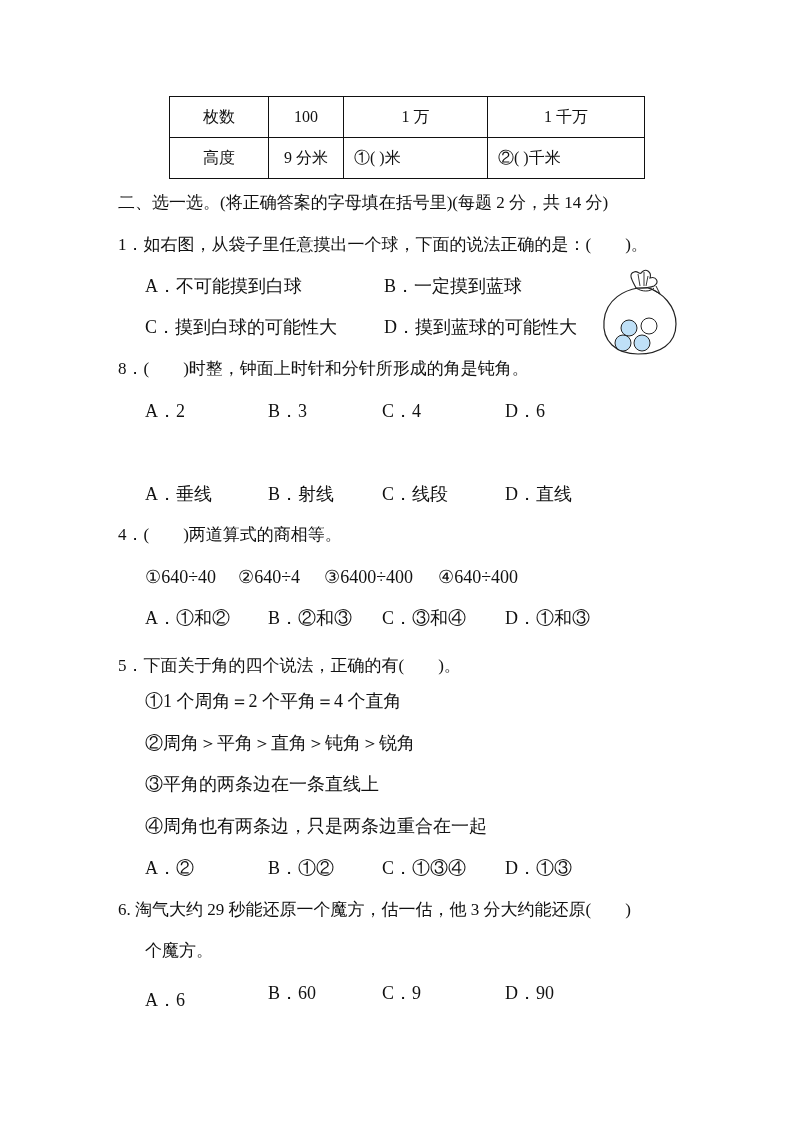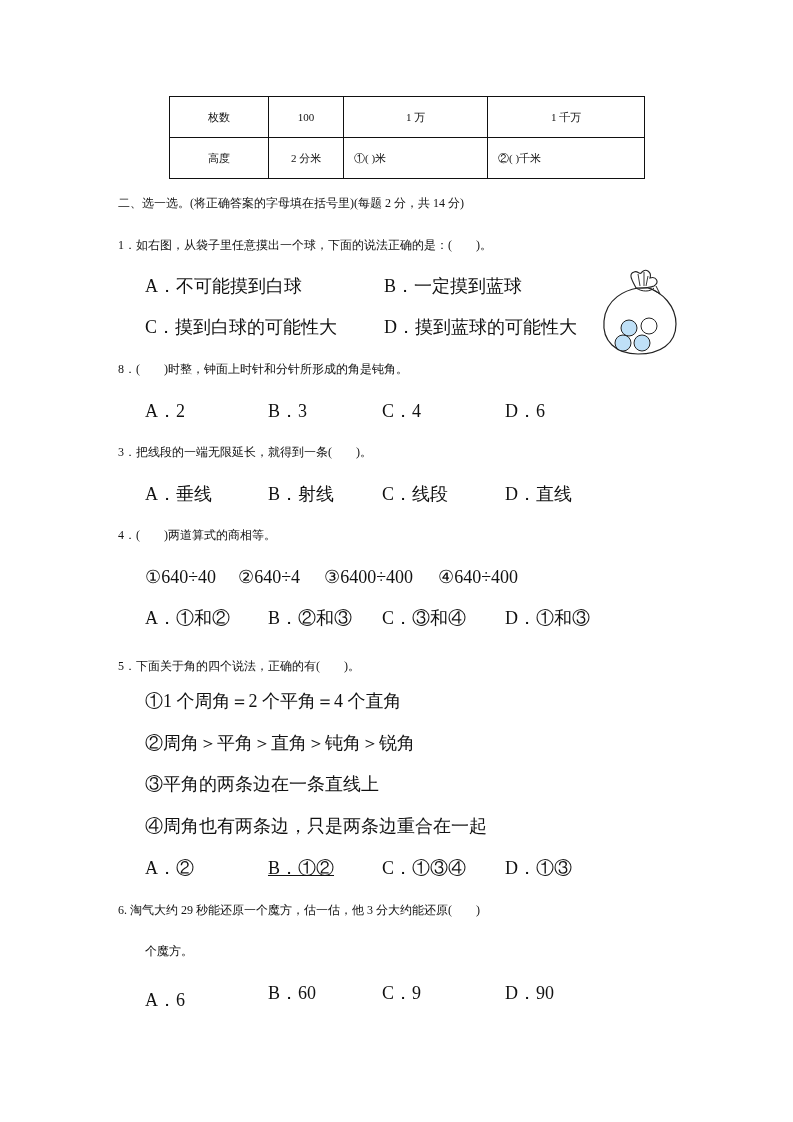--- a/index.html
+++ b/index.html
@@ -1,21 +1,21 @@
 <!DOCTYPE html>
 <html><head>
 <meta charset="utf-8">
 <style>
   html, body { margin: 0; padding: 0; background: #ffffff; }
   body { width: 793px; height: 1122px; position: relative; overflow: hidden;
          font-family: "Liberation Serif", "DejaVu Serif", serif; color: #111; }
   .page { position: absolute; left: 0; top: 0; width: 793px; height: 1122px; }
-  .line { position: absolute; font-size: 12px; white-space: pre; line-height: 22px; }
+  .line { position: absolute; font-size: 17px; white-space: pre; line-height: 22px; }
   table.conv { position: absolute; left: 169px; top: 96px; border-collapse: collapse;
-               font-size: 11px; }
+               font-size: 16px; }
   table.conv td { border: 1.3px solid #111; text-align: center; height: 40px; padding: 0; }
   .c0 { width: 98px; } .c1 { width: 74px; } .c2 { width: 133px; } .c3 { width: 146px; }
   td.left { text-align: left !important; padding-left: 10px !important; }
   .opt { position: absolute; font-size: 18px; white-space: pre; line-height: 22px; }
   .bag { position: absolute; left: 598px; top: 266px; width: 82px; height: 92px; }
 </style>
 </head>
 <body>
 
 <div class="page">
@@ -23,21 +23,21 @@
   <table class="conv">
     <tbody>
         <tr>
       <td class="c0">枚数</td>
       <td class="c1">100</td>
       <td class="c2">1 万</td>
       <td class="c3">1 千万</td>
     </tr>
     <tr>
       <td class="c0">高度</td>
-      <td class="c1">2 分米</td>
+      <td class="c1">9 分米</td>
       <td class="c2 left">①(            )米</td>
       <td class="c3 left">②(            )千米</td>
     </tr>
   </tbody>
     </table>
 
   <div class="line" style="left:118px; top:192px;">二、选一选。(将正确答案的字母填在括号里)(每题 2 分，共 14 分)</div>
 
   <div class="line" style="left:118px; top:234px;">1．如右图，从袋子里任意摸出一个球，下面的说法正确的是：(        )。</div>
   <div class="opt" style="left:145px; top:275px;">A．不可能摸到白球</div>
@@ -55,21 +55,20 @@
     <circle cx="25" cy="77" r="8" fill="#bfe0f7" stroke="#222" stroke-width="1"></circle>
     <circle cx="44" cy="77" r="8" fill="#bfe0f7" stroke="#222" stroke-width="1"></circle>
   </svg>
 
   <div class="line" style="left:118px; top:358px;">8．(        )时整，钟面上时针和分针所形成的角是钝角。</div>
   <div class="opt" style="left:145px; top:400px;">A．2</div>
   <div class="opt" style="left:268px; top:400px;">B．3</div>
   <div class="opt" style="left:382px; top:400px;">C．4</div>
   <div class="opt" style="left:505px; top:400px;">D．6</div>
 
-  <div class="line" style="left:118px; top:441px;">3．把线段的一端无限延长，就得到一条(        )。</div>
   <div class="opt" style="left:145px; top:483px;">A．垂线</div>
   <div class="opt" style="left:268px; top:483px;">B．射线</div>
   <div class="opt" style="left:382px; top:483px;">C．线段</div>
   <div class="opt" style="left:505px; top:483px;">D．直线</div>
 
   <div class="line" style="left:118px; top:524px;">4．(        )两道算式的商相等。</div>
   <div class="opt" style="left:145px; top:566px;">①640÷40</div>
   <div class="opt" style="left:238px; top:566px;">②640÷4</div>
   <div class="opt" style="left:324px; top:566px;">③6400÷400</div>
   <div class="opt" style="left:438px; top:566px;">④640÷400</div>
@@ -77,21 +76,21 @@
   <div class="opt" style="left:268px; top:607px;">B．②和③</div>
   <div class="opt" style="left:382px; top:607px;">C．③和④</div>
   <div class="opt" style="left:505px; top:607px;">D．①和③</div>
 
   <div class="line" style="left:118px; top:649px;margin-top:6px;">5．下面关于角的四个说法，正确的有(        )。</div>
   <div class="opt" style="left:145px; top:690px;">①1 个周角＝2 个平角＝4 个直角</div>
   <div class="opt" style="left:145px; top:732px;">②周角＞平角＞直角＞钝角＞锐角</div>
   <div class="opt" style="left:145px; top:773px;">③平角的两条边在一条直线上</div>
   <div class="opt" style="left:145px; top:815px;">④周角也有两条边，只是两条边重合在一起</div>
   <div class="opt" style="left:145px; top:857px;">A．②</div>
-  <div class="opt" style="left:268px; top:857px;text-decoration:underline;">B．①②</div>
+  <div class="opt" style="left:268px; top:857px;">B．①②</div>
   <div class="opt" style="left:382px; top:857px;">C．①③④</div>
   <div class="opt" style="left:505px; top:857px;">D．①③</div>
 
   <div class="line" style="left:118px; top:899px;">6. 淘气大约 29 秒能还原一个魔方，估一估，他 3 分大约能还原(        )</div>
   <div class="line" style="left:145px; top:940px;">个魔方。</div>
   <div class="opt" style="left:145px; top:982px;margin-top:7px;">A．6</div>
   <div class="opt" style="left:268px; top:982px;">B．60</div>
   <div class="opt" style="left:382px; top:982px;">C．9</div>
   <div class="opt" style="left:505px; top:982px;">D．90</div>
 

